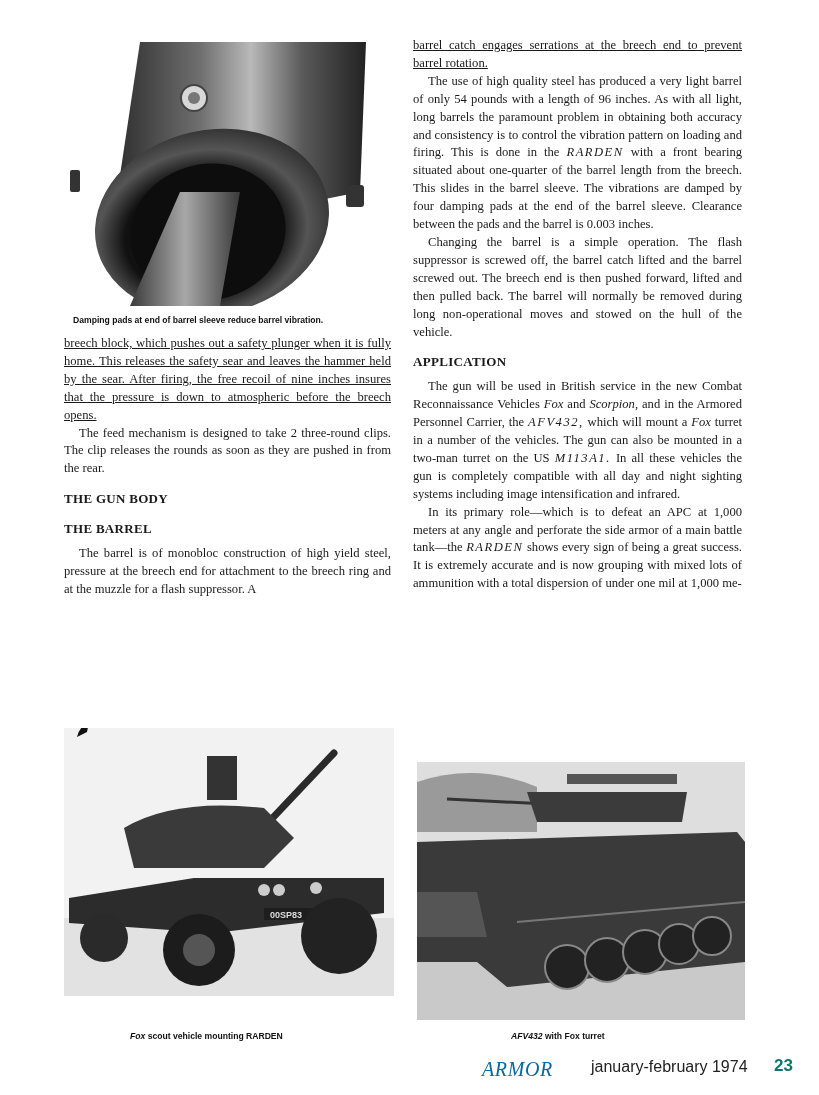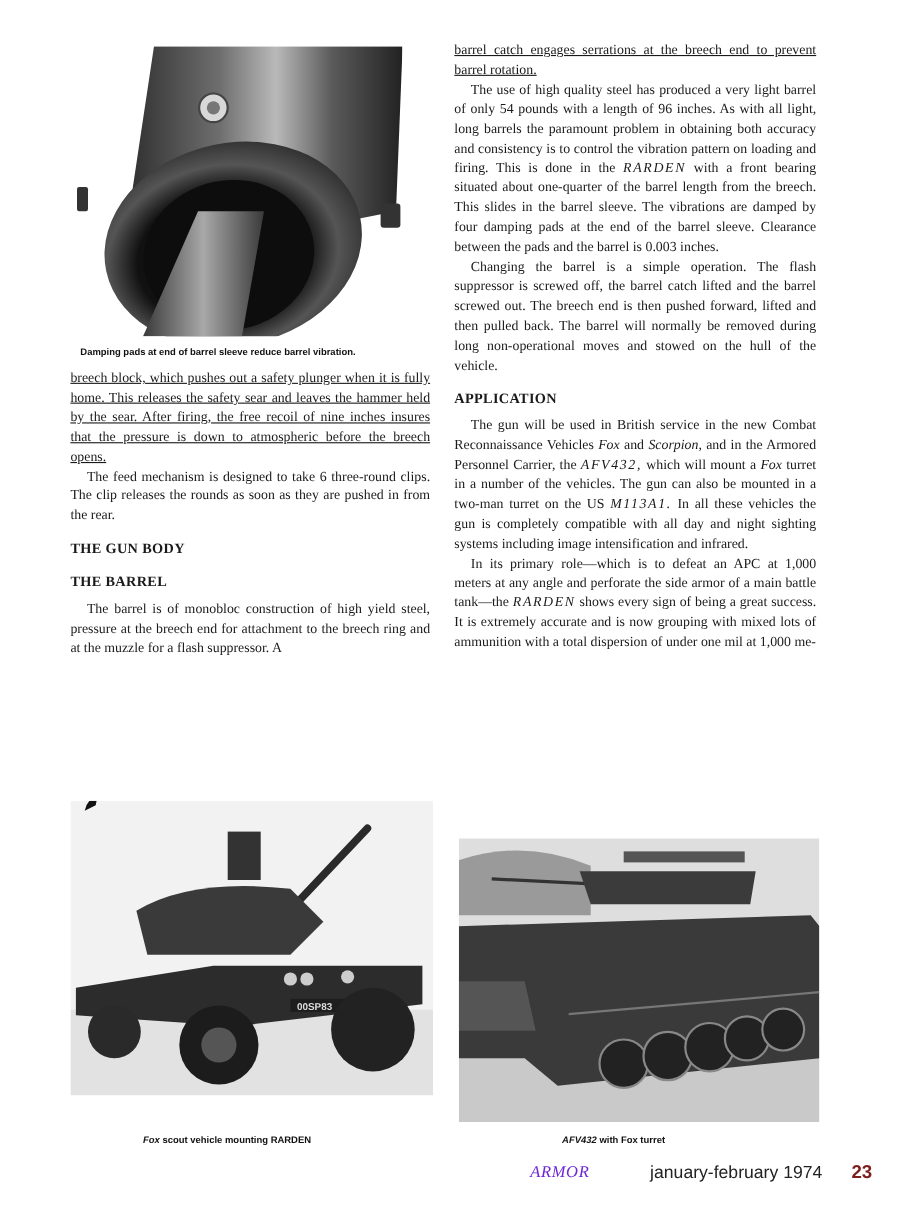--- a/index.html
+++ b/index.html
@@ -24,29 +24,29 @@
 
   .photo { position: absolute; overflow: hidden; }
   .caption {
     position: absolute; font-family: "Liberation Sans", sans-serif;
     font-size: 8.6px; font-weight: bold; color: #111; white-space: nowrap;
   }
   .caption .it { font-style: italic; }
 
   #footer-mag {
     position: absolute; left: 482px; top: 1058px; font-family: "Liberation Serif", serif;
-    font-style: italic; font-size: 15px; letter-spacing: 0.6px; color: #6d28d9;
+    font-style: italic; font-size: 20px; letter-spacing: 0.6px; color: #0369a1;
   }
   #footer-date {
     position: absolute; left: 591px; top: 1058px; font-family: "Liberation Sans", sans-serif;
     font-size: 16px; color: #222;
   }
   #footer-page {
     position: absolute; left: 774px; top: 1056px; font-family: "Liberation Sans", sans-serif;
-    font-size: 17px; font-weight: bold; color: #7f1d1d;
+    font-size: 17px; font-weight: bold; color: #0f766e;
   }
 </style>
 </head>
 <body>
 
 <div class="photo" style="left:70px; top:42px; width:296px; height:264px;">
   <svg width="296" height="264" viewBox="0 0 296 264">
     <defs>
       <linearGradient id="cyl" x1="0" x2="1" y1="0" y2="0">
         <stop offset="0" stop-color="#2a2a2a"></stop>
@@ -74,21 +74,21 @@
     <circle cx="124" cy="56" r="13" fill="#d8d8d8" stroke="#444" stroke-width="2"></circle>
     <circle cx="124" cy="56" r="6" fill="#777"></circle>
     <rect x="276" y="143" width="18" height="22" rx="3" fill="#333"></rect>
     <rect x="0" y="128" width="10" height="22" rx="2" fill="#333"></rect>
   </svg>
 </div>
 <div class="caption" style="left:73px; top:315px;">Damping pads at end of barrel sleeve reduce barrel vibration.</div>
 
 <div class="col" id="col-left">
   <p class="noindent">breech block, which pushes out a safety plunger when it is fully home. This releases the safety sear and leaves the hammer held by the sear. After firing, the free recoil of nine inches insures that the pressure is down to atmospheric before the breech opens.</p>
-  <p>The feed mechanism is designed to take 6 three-round clips. The clip releases the rounds as soon as they are pushed in from the rear.</p>
+  <p>The feed mechanism is designed to take 2 three-round clips. The clip releases the rounds as soon as they are pushed in from the rear.</p>
   <h3>THE GUN BODY</h3>
   <h3>THE BARREL</h3>
   <p>The barrel is of monobloc construction of high yield steel, pressure at the breech end for attachment to the breech ring and at the muzzle for a flash suppressor. A</p>
 </div>
 
 <div class="col" id="col-right">
   <p class="noindent">barrel catch engages serrations at the breech end to prevent barrel rotation.</p>
   <p><span>The use of high quality steel has produced a very light barrel of only 54 pounds with a length of 96 inches. As with all light, long barrels the paramount problem in obtaining both accuracy and consistency is to control the vibration pattern on loading and firing. This is done in the </span><span class="ital">RARDEN</span><span> with a front bearing situated about one-quarter of the barrel length from the breech. This slides in the barrel sleeve. The vibrations are damped by four damping pads at the end of the barrel sleeve. Clearance between the pads and the barrel is 0.003 inches.</span></p>
   <p>Changing the barrel is a simple operation. The flash suppressor is screwed off, the barrel catch lifted and the barrel screwed out. The breech end is then pushed forward, lifted and then pulled back. The barrel will normally be removed during long non-operational moves and stowed on the hull of the vehicle.</p>
   <h3>APPLICATION</h3>

